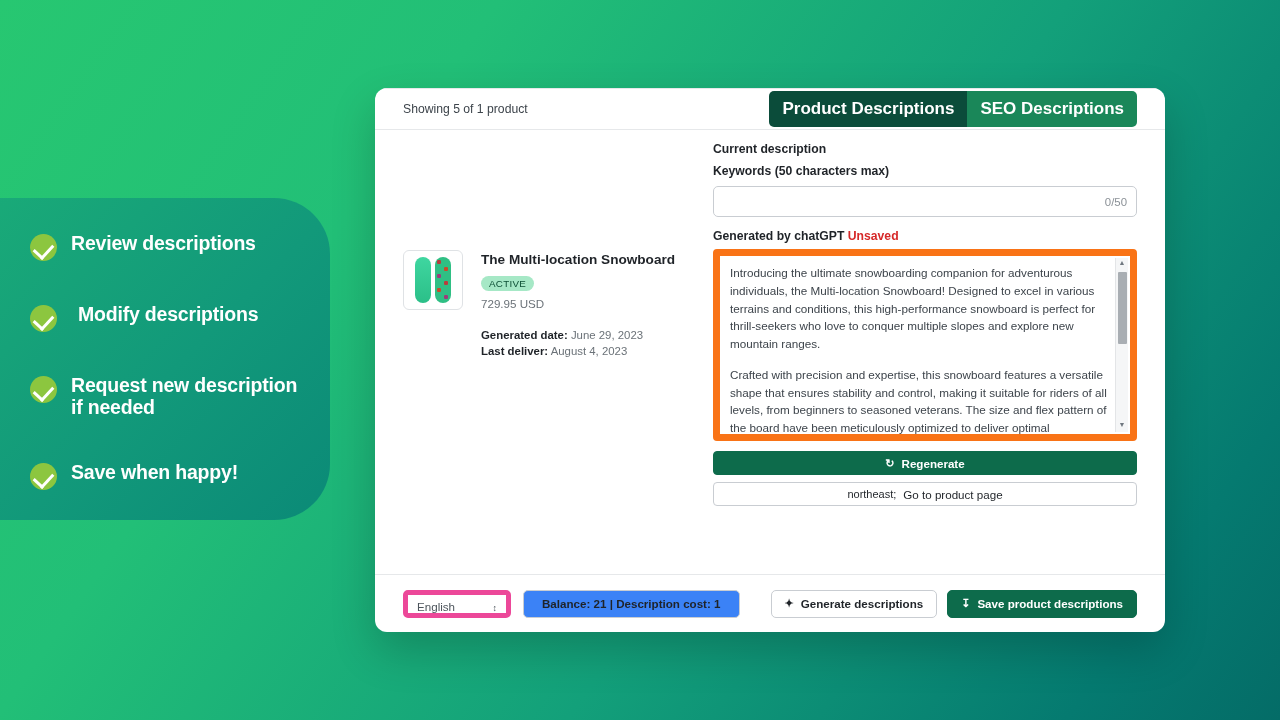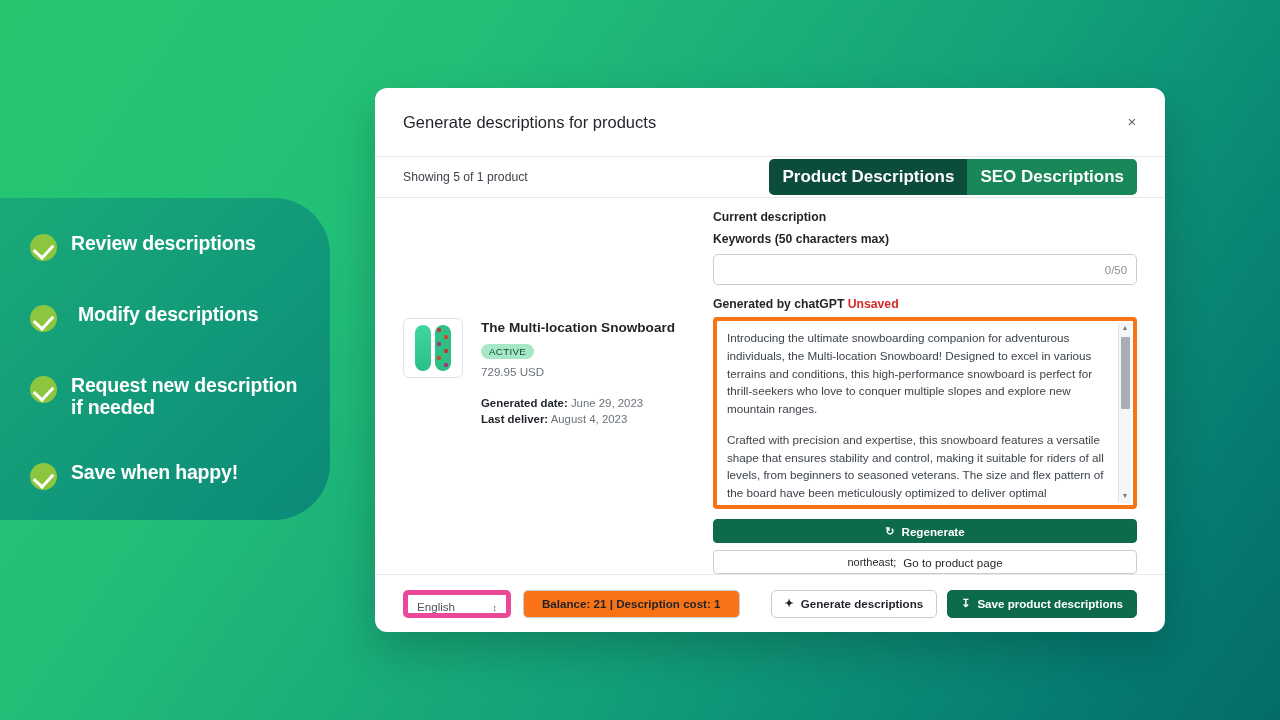--- a/index.html
+++ b/index.html
@@ -105,21 +105,21 @@
     padding:0 48px 0 9px; font-size:12px; font-family:"Liberation Sans", sans-serif;
     color:#1f2328; outline:none; background:#fff;
   }
   #keyword-counter {
     position:absolute; right:10px; top:50%; transform:translateY(-50%);
     font-size:11.4px; color:#8b9197; pointer-events:none;
   }
   #gen-label-row { font-size:12.2px; font-weight:bold; color:#1f2328; margin-bottom:6px; }
   #unsaved-flag { color:#d62828; font-weight:bold; }
   #desc-box {
-    position:relative; border:4px solid #f97316; border-radius:4px; background:#fff;
+    position:relative; border:7px solid #f97316; border-radius:4px; background:#fff;
     height:192px; padding:8px 22px 16px 10px; overflow:hidden;
   }
   #desc-text { font-size:11.7px; line-height:1.52; color:#3d444b; }
   #desc-text p { margin:0 0 13px 0; }
   #desc-text p:last-child { margin-bottom:16px; }
   #desc-scrollbar {
     position:absolute; right:2px; top:2px; bottom:2px; width:13px; background:#f5f6f7;
     border-left:1px solid #e3e5e7; display:flex; flex-direction:column; align-items:center;
   }
   .sb-arrow { font-size:7px; color:#707880; line-height:10px; height:12px; }
@@ -138,21 +138,21 @@
     flex:0 0 58px; height:58px; border-top:1px solid #e6e8ea;
     display:flex; align-items:center; justify-content:space-between; padding:0 28px;
   }
   #footer-left { display:flex; align-items:center; gap:12px; }
   #lang-select {
     width:108px; height:28px; border:5px solid #ec4899; border-radius:5px; background:#fff;
     display:flex; align-items:flex-end; justify-content:space-between; padding:0 9px;
     font-size:11.6px; color:#4c545b; cursor:pointer;
   }
   #balance-box {
-    height:28px; border:1px solid #c9cdd2; border-radius:5px; background:#f97316;
+    height:28px; border:1px solid #c9cdd2; border-radius:5px; background:#3b82f6;
     display:flex; align-items:center; padding:0 18px; font-size:11.6px; color:#1f2328; font-weight:bold;
   }
   #footer-right { display:flex; align-items:center; gap:10px; }
   .footer-btn {
     height:28px; border-radius:5px; font-size:11.6px; font-weight:bold; cursor:pointer;
     display:flex; align-items:center; gap:7px; padding:0 13px;
     font-family:"Liberation Sans", sans-serif;
   }
   #generate-descriptions-btn { background:#fff; color:#1f2328; border:1px solid #c9cdd2; }
   #save-product-descriptions-btn { background:#0d6b4b; color:#fff; border:1px solid #0d6b4b; }
@@ -175,24 +175,20 @@
     <span class="label">Request new description if needed</span>
   </div>
   <div class="feature-row">
     <span class="check"></span>
     <span class="label">Save when happy!</span>
   </div>
 </div>
 
 <div id="modal">
 
-  <div id="modal-header">
-    <div id="modal-title">Generate descriptions for products</div>
-    <button id="close-btn">×</button>
-  </div>
 
   <div id="subheader">
     <div id="showing-count">Showing 5 of 1 product</div>
     <div id="tabs">
       <button class="tab active">Product Descriptions</button>
       <button class="tab inactive">SEO Descriptions</button>
     </div>
   </div>
 
   <div id="modal-body">

